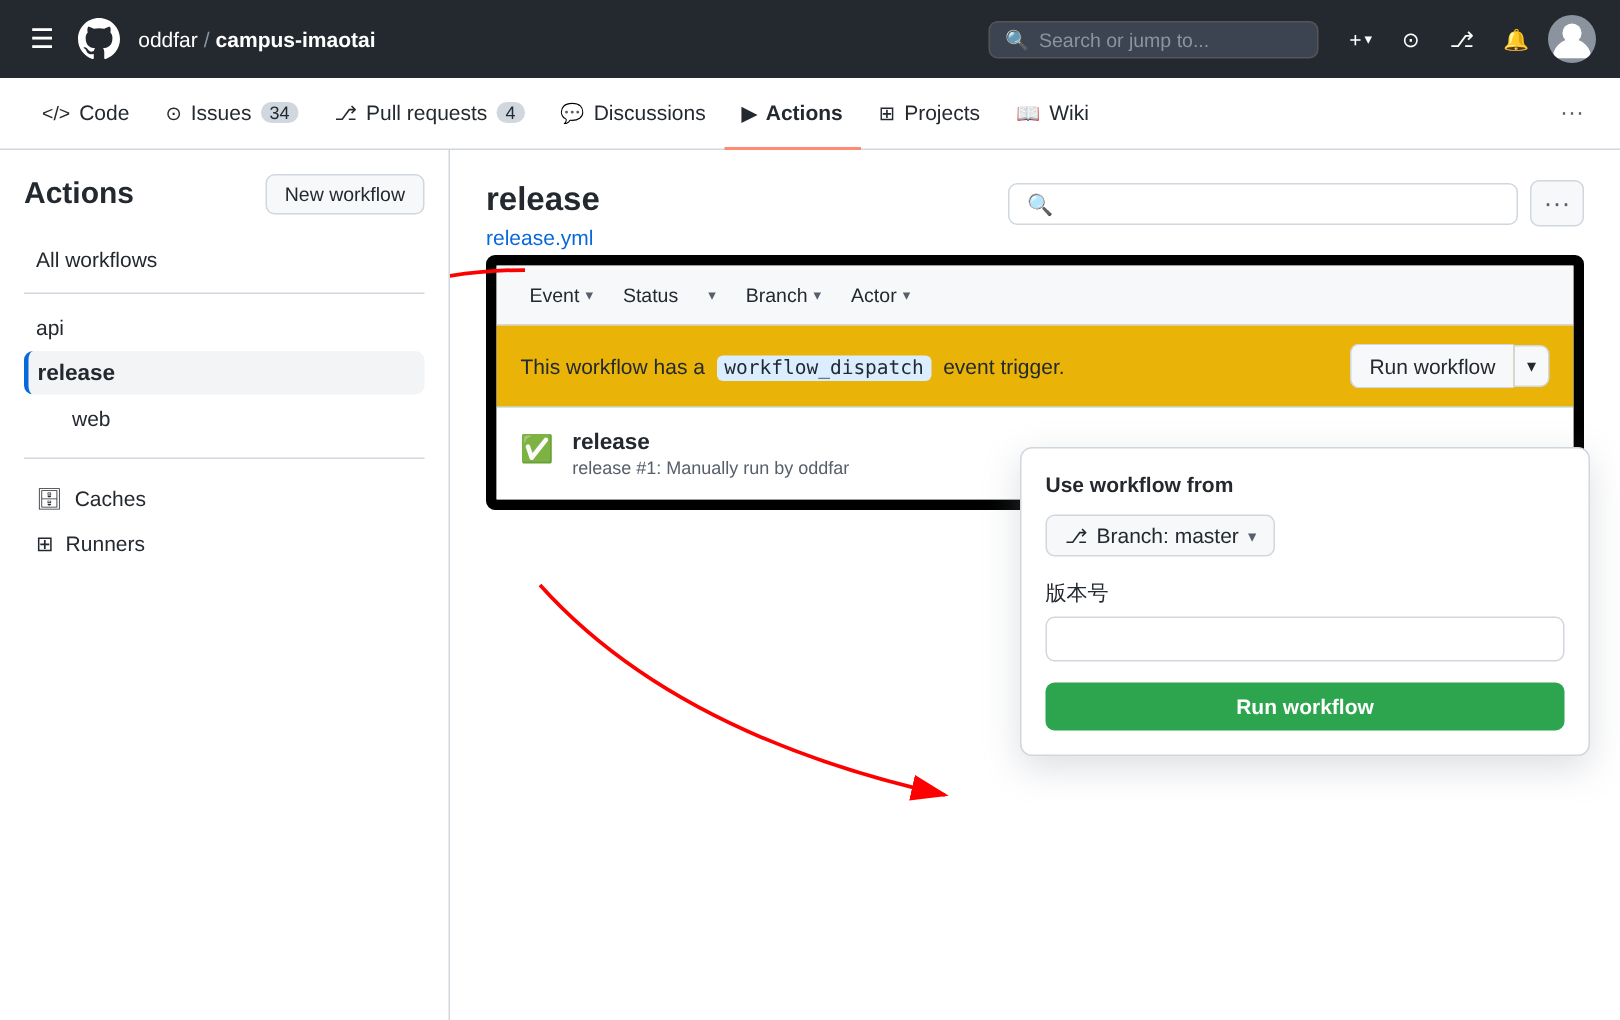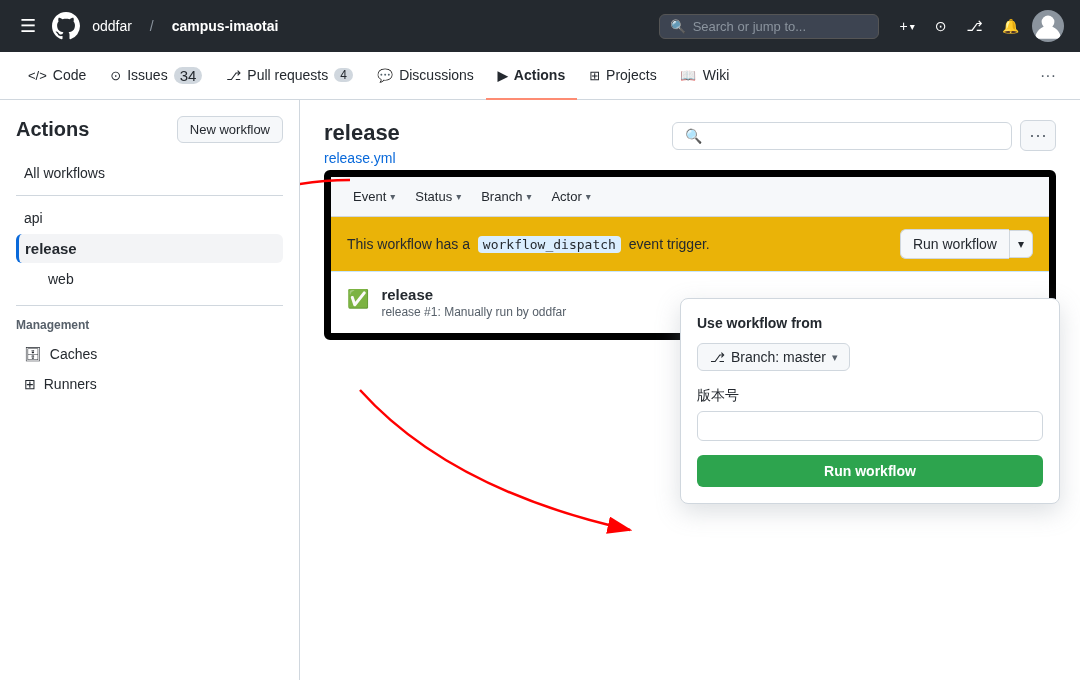--- a/index.html
+++ b/index.html
@@ -10,21 +10,21 @@
 
 <nav style="display:flex;align-items:center;background:#24292f;color:#fff;padding:0 16px;height:52px;gap:12px;">
   <button style="background:none;border:none;color:#fff;cursor:pointer;font-size:18px;display:flex;align-items:center;padding:4px;">
     <span>☰</span>
   </button>
   <div style="display:flex;align-items:center;">
     <svg height="28" width="28" viewBox="0 0 16 16" fill="white">
         <path d="M8 0C3.58 0 0 3.58 0 8c0 3.54 2.29 6.53 5.47 7.59.4.07.55-.17.55-.38 0-.19-.01-.82-.01-1.49-2.01.37-2.53-.49-2.69-.94-.09-.23-.48-.94-.82-1.13-.28-.15-.68-.52-.01-.53.63-.01 1.08.58 1.23.82.72 1.21 1.87.87 2.33.66.07-.52.28-.87.51-1.07-1.78-.2-3.64-.89-3.64-3.95 0-.87.31-1.59.82-2.15-.08-.2-.36-1.02.08-2.12 0 0 .67-.21 2.2.82.64-.18 1.32-.27 2-.27.68 0 1.36.09 2 .27 1.53-1.04 2.2-.82 2.2-.82.44 1.1.16 1.92.08 2.12.51.56.82 1.27.82 2.15 0 3.07-1.87 3.75-3.65 3.95.29.25.54.73.54 1.48 0 1.07-.01 1.93-.01 2.2 0 .21.15.46.55.38A8.013 8.013 0 0016 8c0-4.42-3.58-8-8-8z"></path>
       </svg>
   </div>
-  <div style="color:#fff;font-size:14px;display:flex;align-items:center;gap:18px;">
+  <div style="color:#fff;font-size:14px;display:flex;align-items:center;gap:4px;">
     <a style="color:#fff;text-decoration:none;">oddfar</a>
     <span style="color:#8b949e;">/</span>
     <a style="color:#fff;text-decoration:none;font-weight:600;">campus-imaotai</a>
   </div>
   <div style="flex:1;"></div>
   <div style="display:flex;align-items:center;background:#3d4451;border:1px solid #555;border-radius:6px;padding:4px 10px;gap:6px;color:#8b949e;cursor:pointer;font-size:13px;min-width:220px;">
     <span>🔍</span>
     <span>Search or jump to...</span>
   </div>
   <div style="display:flex;align-items:center;gap:4px;">
@@ -51,21 +51,21 @@
 </nav>
 
 <div style="display:flex;align-items:center;border-bottom:1px solid #d0d7de;padding:0 16px;background:#fff;height:48px;gap:0;">
   <a style="display:flex;align-items:center;gap:6px;padding:0 12px;font-size:14px;color:#24292f;text-decoration:none;cursor:pointer;border-bottom:2px solid transparent;height:48px;margin-bottom:-1px;">
     <span style="font-size:13px;">&lt;/&gt;</span>
     <span>Code</span>
   </a>
   <a style="display:flex;align-items:center;gap:6px;padding:0 12px;font-size:14px;color:#24292f;text-decoration:none;cursor:pointer;border-bottom:2px solid transparent;height:48px;margin-bottom:-1px;">
     <span style="font-size:13px;">⊙</span>
     <span>Issues</span>
-    <span style="background:#d0d7de;border-radius:20px;padding:0 6px;font-size:15px;">34</span>
+    <span style="background:#d0d7de;border-radius:20px;padding:0 6px;font-size:12px;">34</span>
   </a>
   <a style="display:flex;align-items:center;gap:6px;padding:0 12px;font-size:14px;color:#24292f;text-decoration:none;cursor:pointer;border-bottom:2px solid transparent;height:48px;margin-bottom:-1px;">
     <span style="font-size:13px;">⎇</span>
     <span>Pull requests</span>
     <span style="background:#d0d7de;border-radius:20px;padding:0 6px;font-size:12px;">4</span>
   </a>
   <a style="display:flex;align-items:center;gap:6px;padding:0 12px;font-size:14px;color:#24292f;text-decoration:none;cursor:pointer;border-bottom:2px solid transparent;height:48px;margin-bottom:-1px;">
     <span style="font-size:13px;">💬</span>
     <span>Discussions</span>
   </a>
@@ -99,21 +99,20 @@
     <div style="padding:6px 8px;border-radius:6px;cursor:pointer;font-size:14px;color:#24292f;margin-bottom:2px;">
       <span>api</span>
     </div>
     <div style="padding:6px 8px;border-radius:6px;cursor:pointer;font-size:15px;color:#24292f;margin-bottom:2px;background:#f3f4f6;border-left:3px solid #0969da;padding-left:6px;font-weight:600;display:flex;align-items:center;gap:6px;">
       <span>release</span>
     </div>
     <div style="padding:6px 8px;border-radius:6px;cursor:pointer;font-size:14px;color:#24292f;margin-bottom:2px;margin-left:24px;">
       <span>web</span>
     </div>
     <hr style="border:none;border-top:1px solid #d0d7de;margin:12px 0;">
-    <div style="font-size:12px;color:#57606a;font-weight:600;margin-bottom:8px;">Management</div>
     <div style="display:flex;align-items:center;gap:8px;padding:6px 8px;border-radius:6px;cursor:pointer;font-size:14px;color:#24292f;margin-bottom:2px;">
       <span style="font-size:14px;">🗄</span>
       <span>Caches</span>
     </div>
     <div style="display:flex;align-items:center;gap:8px;padding:6px 8px;border-radius:6px;cursor:pointer;font-size:14px;color:#24292f;margin-bottom:2px;">
       <span style="font-size:14px;">⊞</span>
       <span>Runners</span>
     </div>
   </div>
 
@@ -133,21 +132,21 @@
     </div>
 
 
     <div style="border:7px solid #000000;border-radius:6px;overflow:hidden;">
 
       <div style="display:flex;align-items:center;gap:0;border-bottom:1px solid #d0d7de;padding:8px 12px;background:#f6f8fa;">
         <button style="background:none;border:none;cursor:pointer;color:#24292f;font-size:13px;padding:4px 10px;border-radius:6px;display:flex;align-items:center;gap:4px;">
           <span>Event</span>
           <span style="font-size:10px;color:#57606a;">▾</span>
         </button>
-        <button style="background:none;border:none;cursor:pointer;color:#24292f;font-size:13px;padding:4px 10px;border-radius:6px;display:flex;align-items:center;gap:4px;">
+        <button style="background:none;border:none;cursor:pointer;color:#24292f;font-size:13px;padding:4px 10px;border-radius:6px;display:flex;align-items:center;gap:20px;">
           <span>Status</span>
           <span style="font-size:10px;color:#57606a;">▾</span>
         </button>
         <button style="background:none;border:none;cursor:pointer;color:#24292f;font-size:13px;padding:4px 10px;border-radius:6px;display:flex;align-items:center;gap:4px;">
           <span>Branch</span>
           <span style="font-size:10px;color:#57606a;">▾</span>
         </button>
         <button style="background:none;border:none;cursor:pointer;color:#24292f;font-size:13px;padding:4px 10px;border-radius:6px;display:flex;align-items:center;gap:4px;">
           <span>Actor</span>
           <span style="font-size:10px;color:#57606a;">▾</span>

